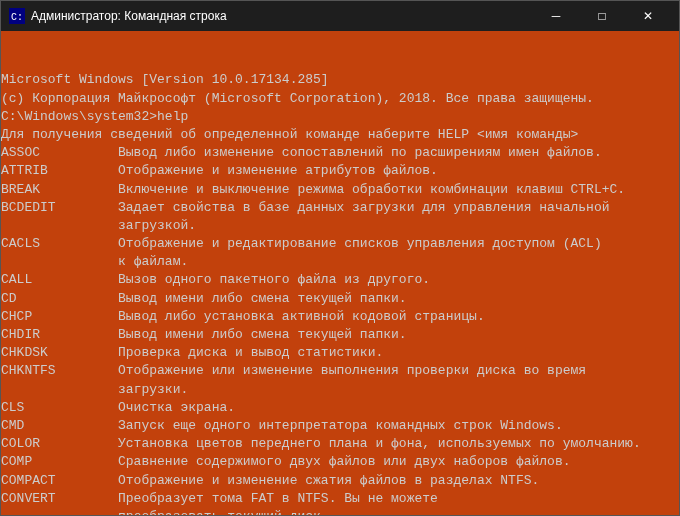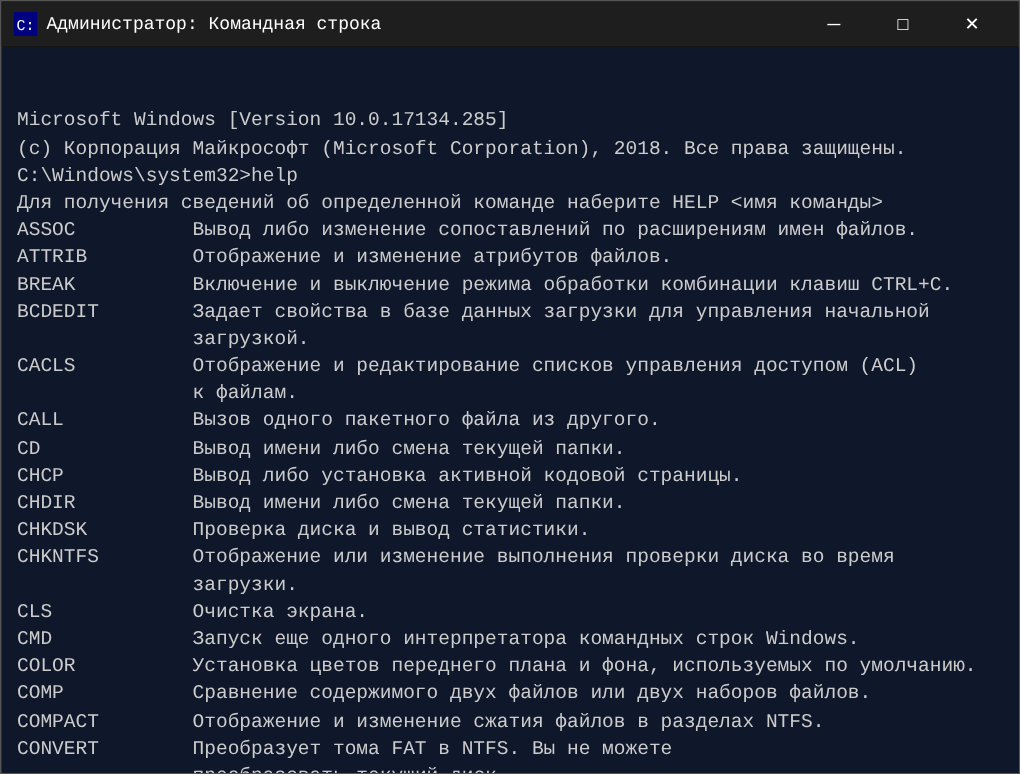--- a/index.html
+++ b/index.html
@@ -28,46 +28,46 @@
     }
     .titlebar-icon {
       width: 16px;
       height: 16px;
       margin-right: 6px;
       flex-shrink: 0;
     }
     .titlebar-title {
       color: #ffffff;
       font-size: 12px;
-      font-family: Liberation Mono, monospace;
+      font-family: Liberation Sans, sans-serif;
       flex: 1;
     }
     .titlebar-buttons {
       display: flex;
       gap: 0;
     }
     .titlebar-btn {
       width: 46px;
       height: 30px;
       display: flex;
       align-items: center;
       justify-content: center;
       color: #ffffff;
       font-size: 12px;
       font-family: 'Segoe UI', sans-serif;
       cursor: pointer;
       background: transparent;
     }
     .console-area {
       flex: 1;
-      background: #0f172a;
+      background: #c2410c;
       color: #cccccc;
       font-size: 13px;
       line-height: 1.4;
-      padding: 4px 10px;
+      padding: 4px 0;
       overflow-y: scroll;
       overflow-x: hidden;
       white-space: pre-wrap;
       word-break: break-word;
     }
     .console-area::-webkit-scrollbar {
       width: 12px;
       background: #0c0c0c;
     }
     .console-area::-webkit-scrollbar-thumb {

